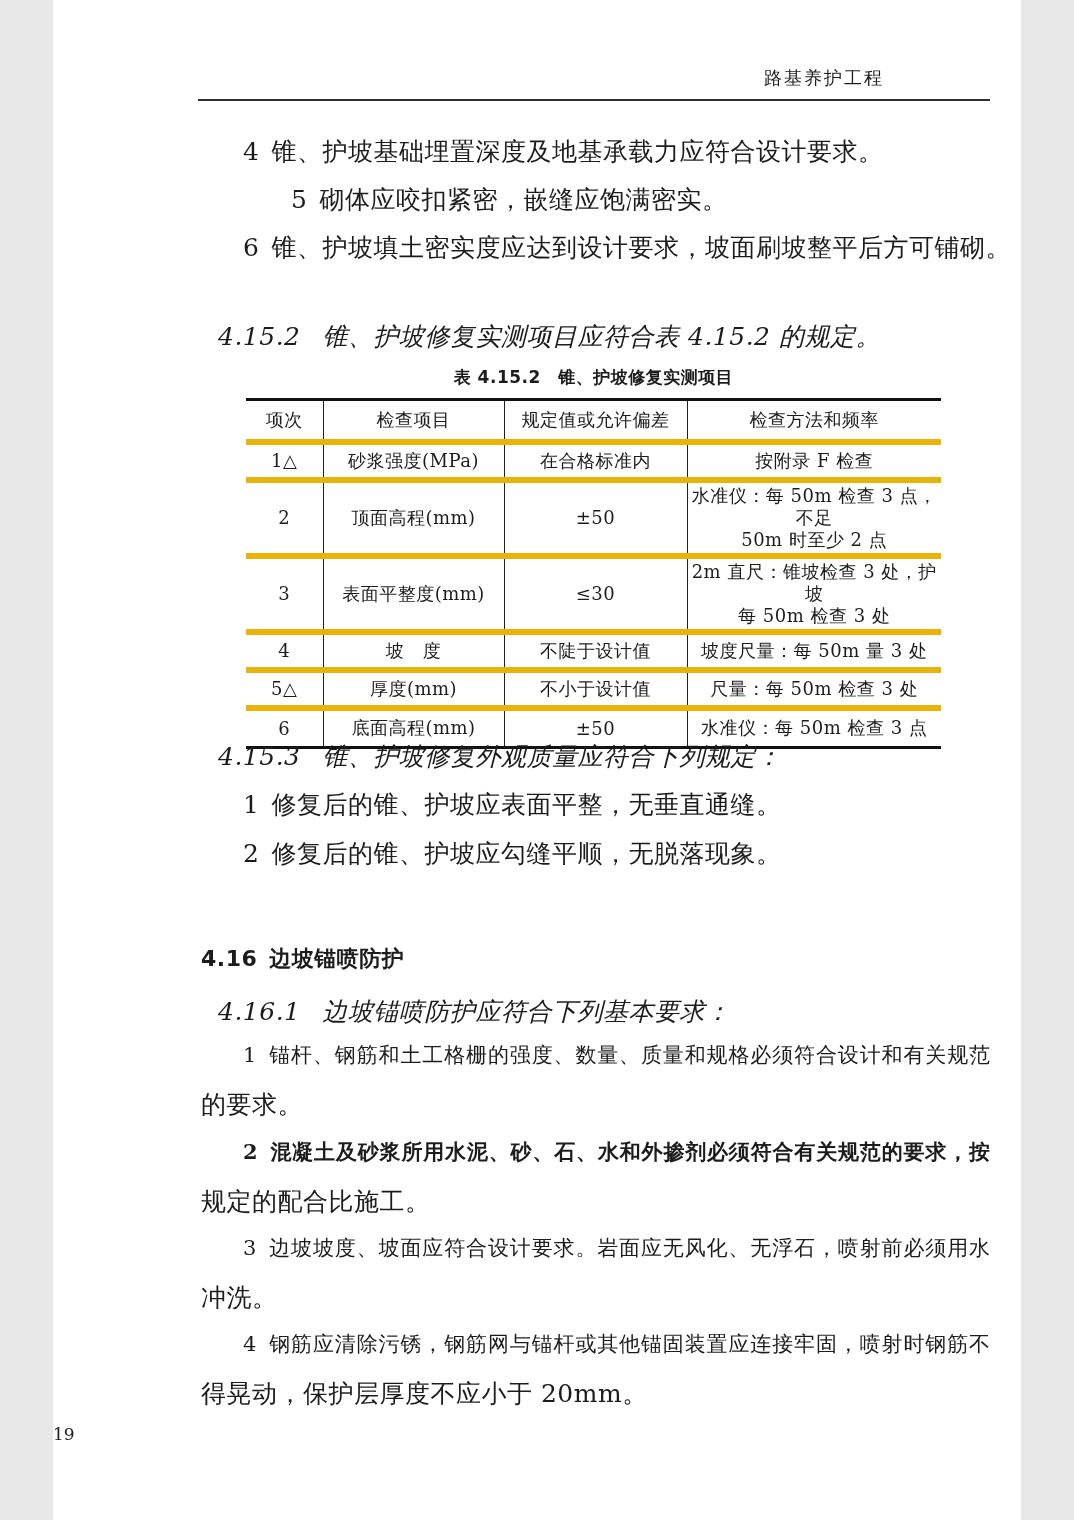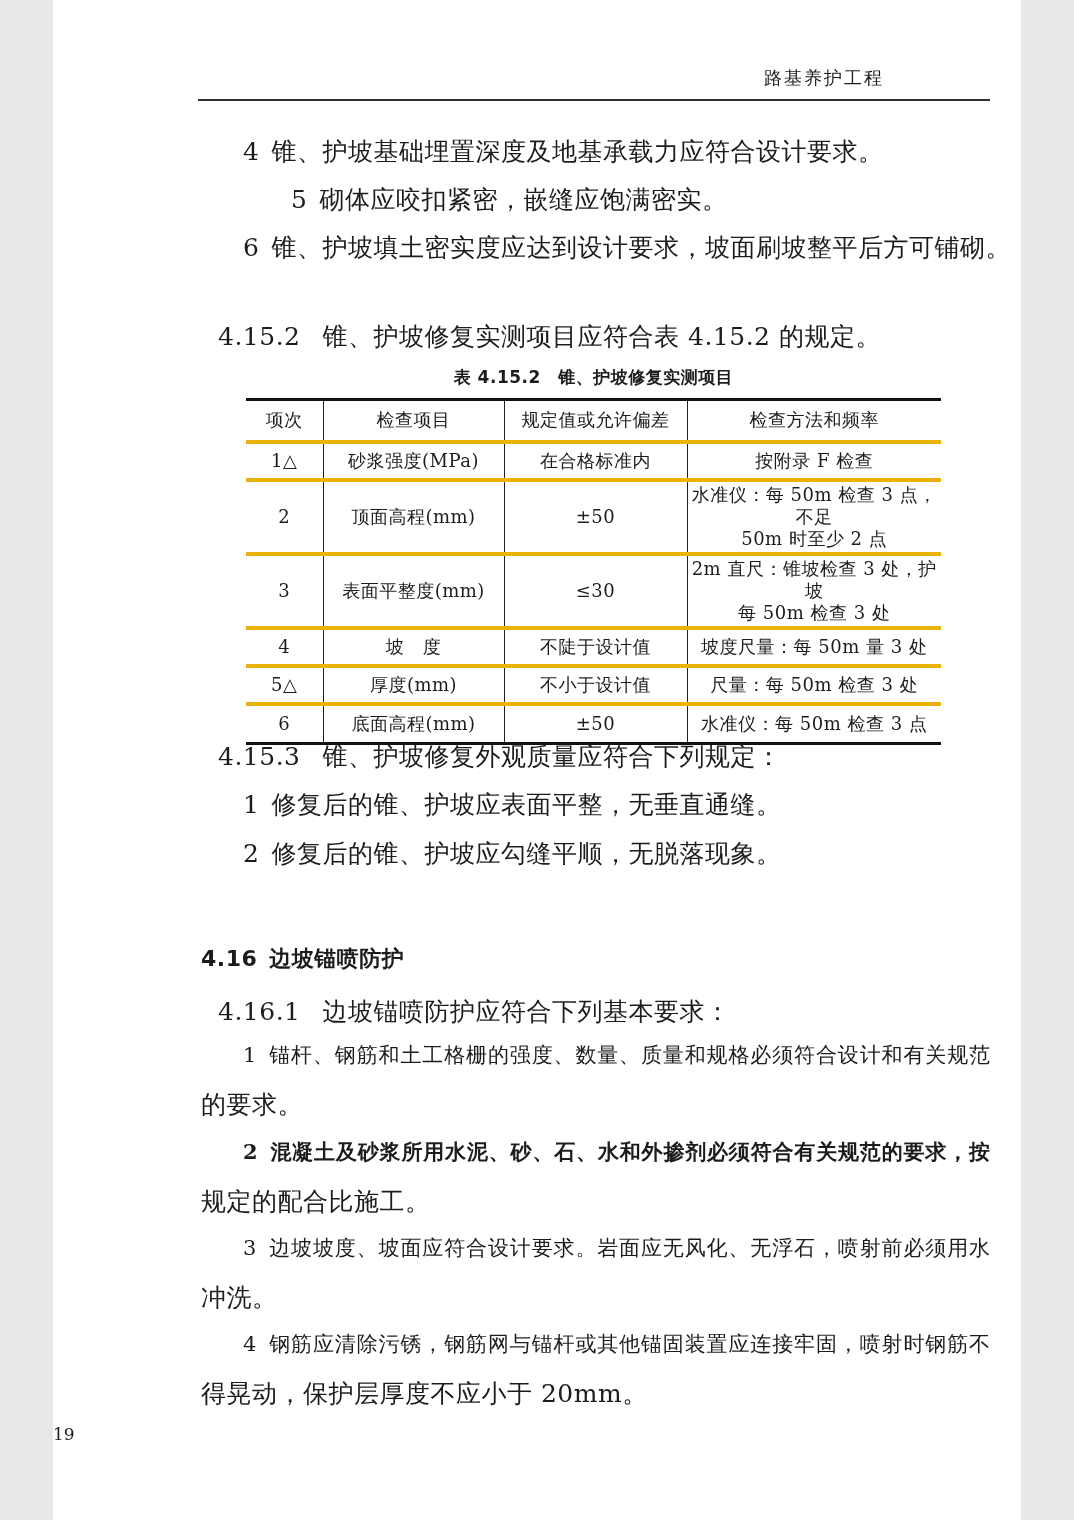--- a/index.html
+++ b/index.html
@@ -35,21 +35,21 @@
 
   
   .jline {
     left:148px; width:789px;
     font-size:21px; line-height:1.15;
     text-align:justify; text-align-last:justify;
   }
   .jline .indent { display:inline-block; width:42px; }
 
   
-  .clause-line { left:165px; }
+  .clause-line { left:165px;font-style:italic; }
   .section-heading {
     left:148px; top:944px;
     font-family:"DejaVu Sans", sans-serif;
     font-weight:bold; font-size:22px;
     white-space:nowrap; letter-spacing:0.5px;
   }
   .section-heading .clause-num { margin-right:12px; }
 
   
   .table-caption {
@@ -65,21 +65,21 @@
   table.spec {
     left:193px; top:398px;
     border-collapse:collapse; table-layout:fixed;
     border-top:3px solid #111; border-bottom:3px solid #111;
     font-size:18px;
   }
   table.spec th, table.spec td {
     font-weight:normal;
     text-align:center; vertical-align:middle;
     padding:2px 4px;
-    border-bottom:4px solid #eab308;
+    border-bottom:6px solid #eab308;
     box-sizing:border-box;
     letter-spacing:0.5px;
   }
   table.spec th:not(:last-child), table.spec td:not(:last-child) {
     border-right:1px solid #222;
   }
   table.spec tr:last-child td { border-bottom:none; }
   table.spec .col-idx    { width:77px;  }
   table.spec .col-item   { width:181px; }
   table.spec .col-spec   { width:183px; }

